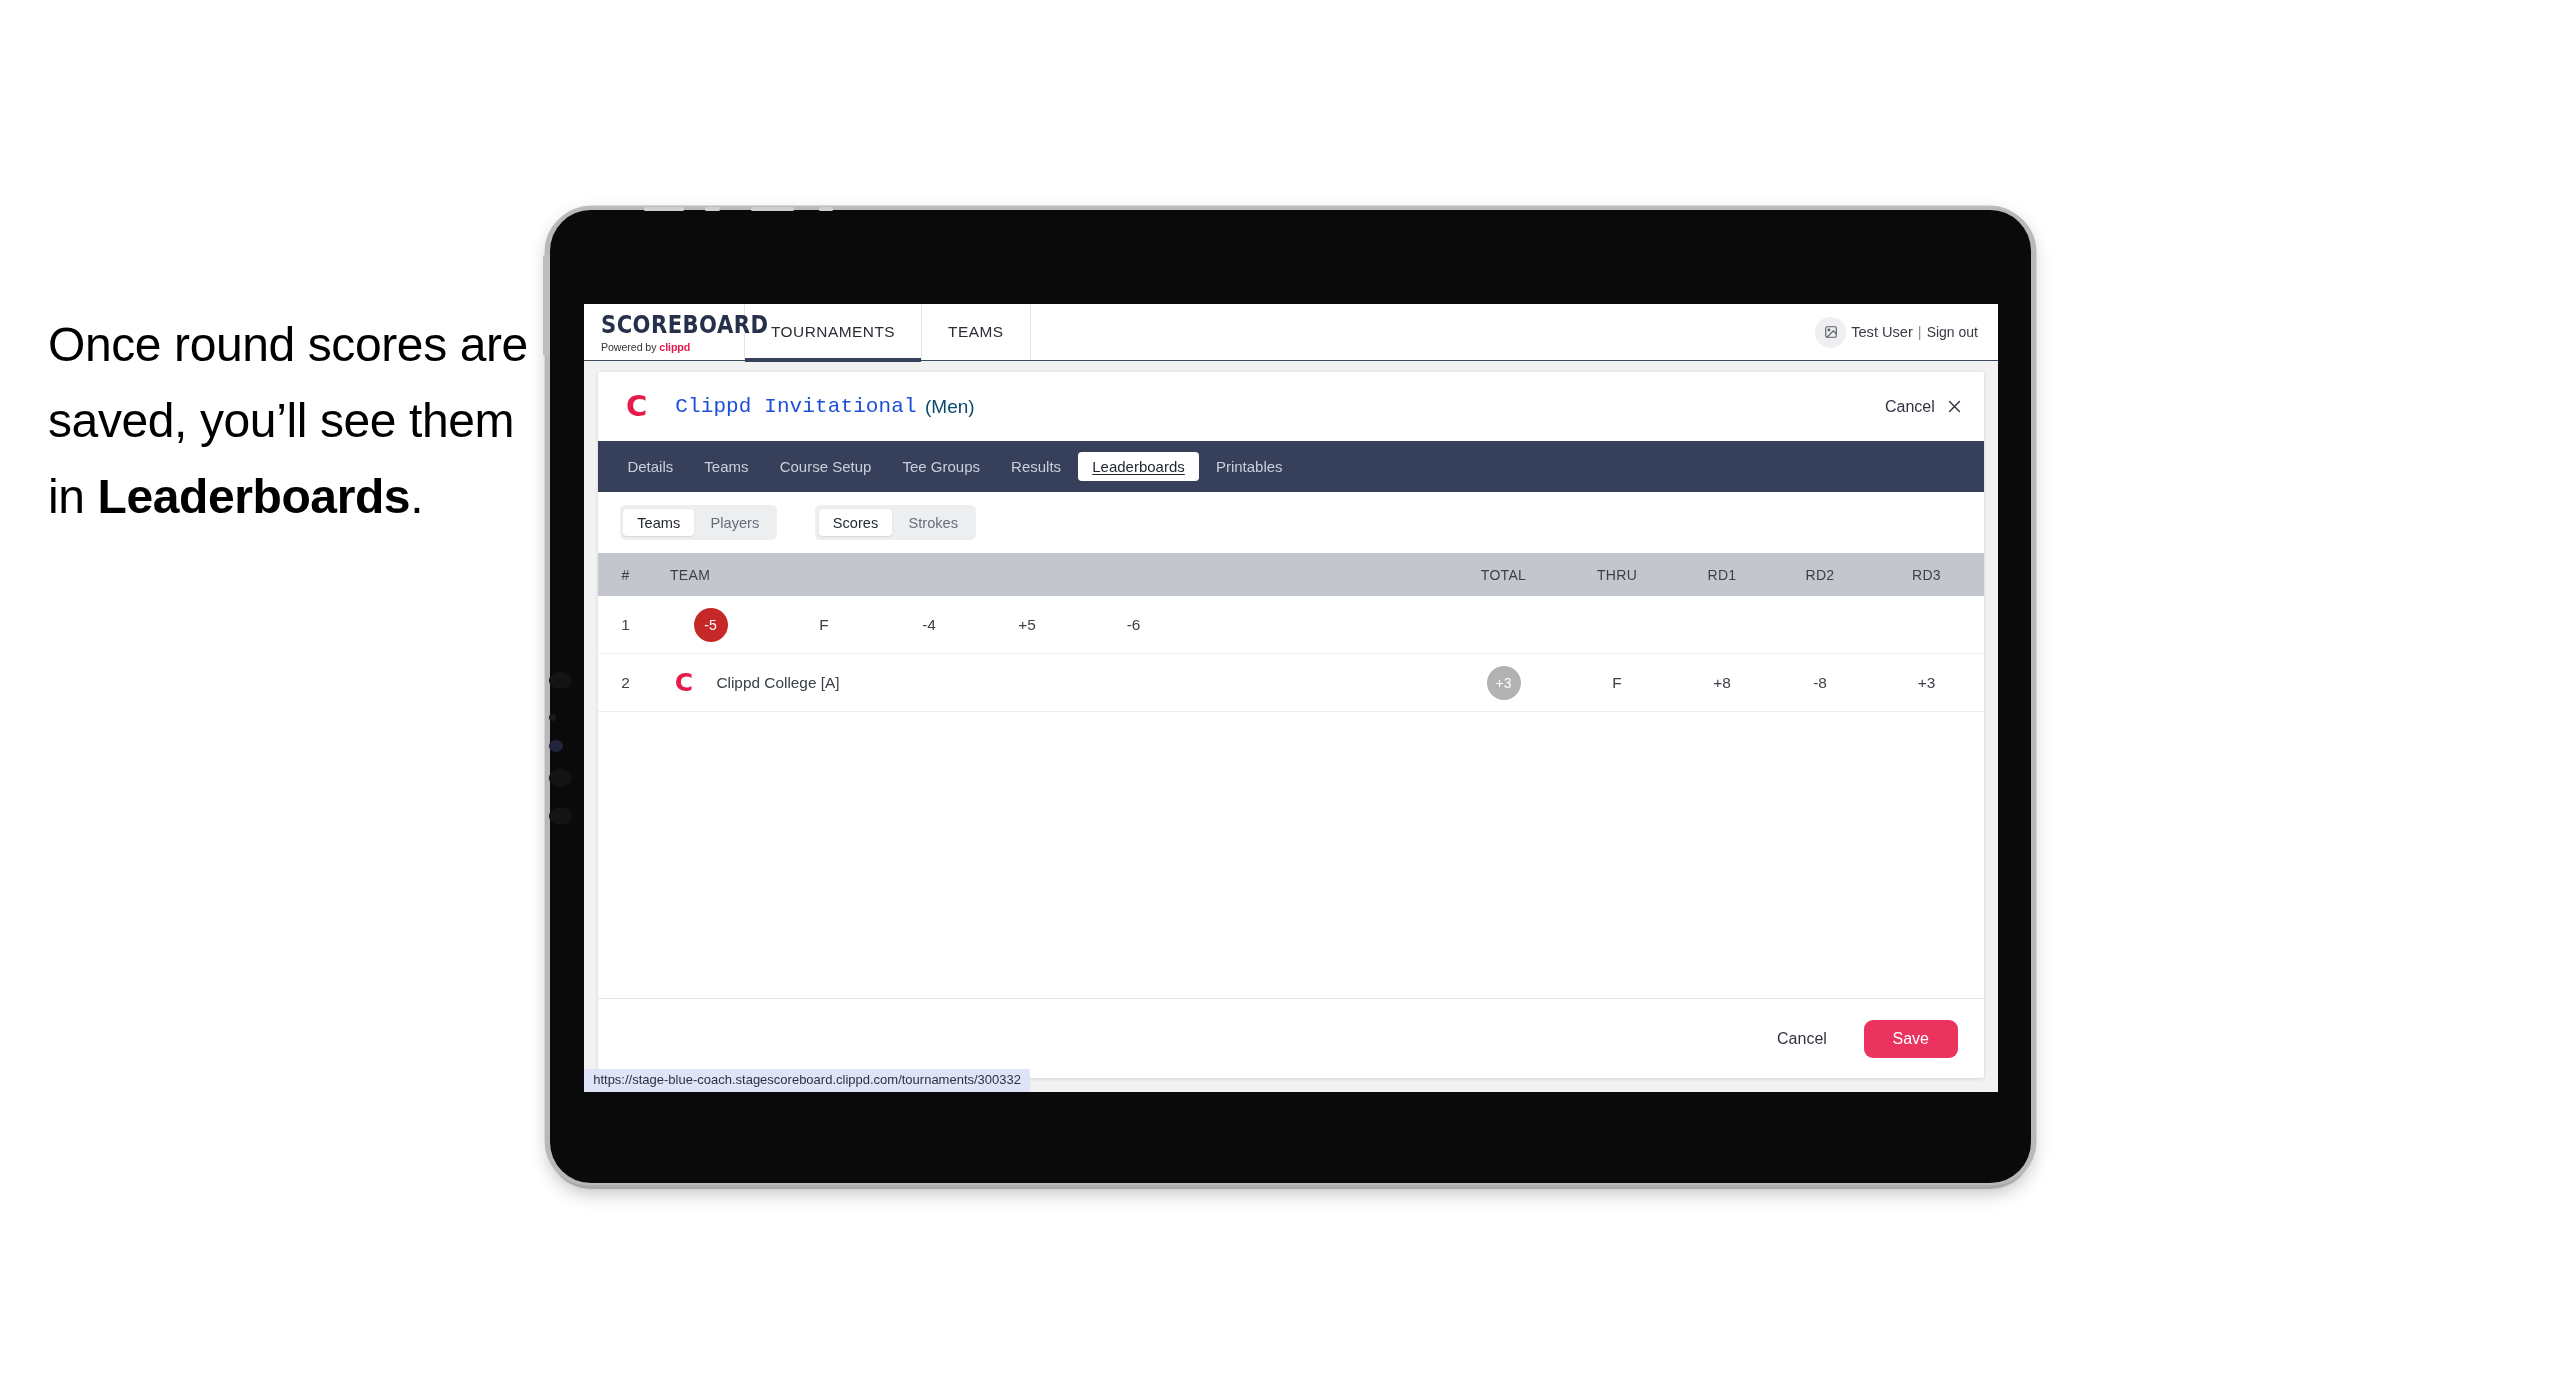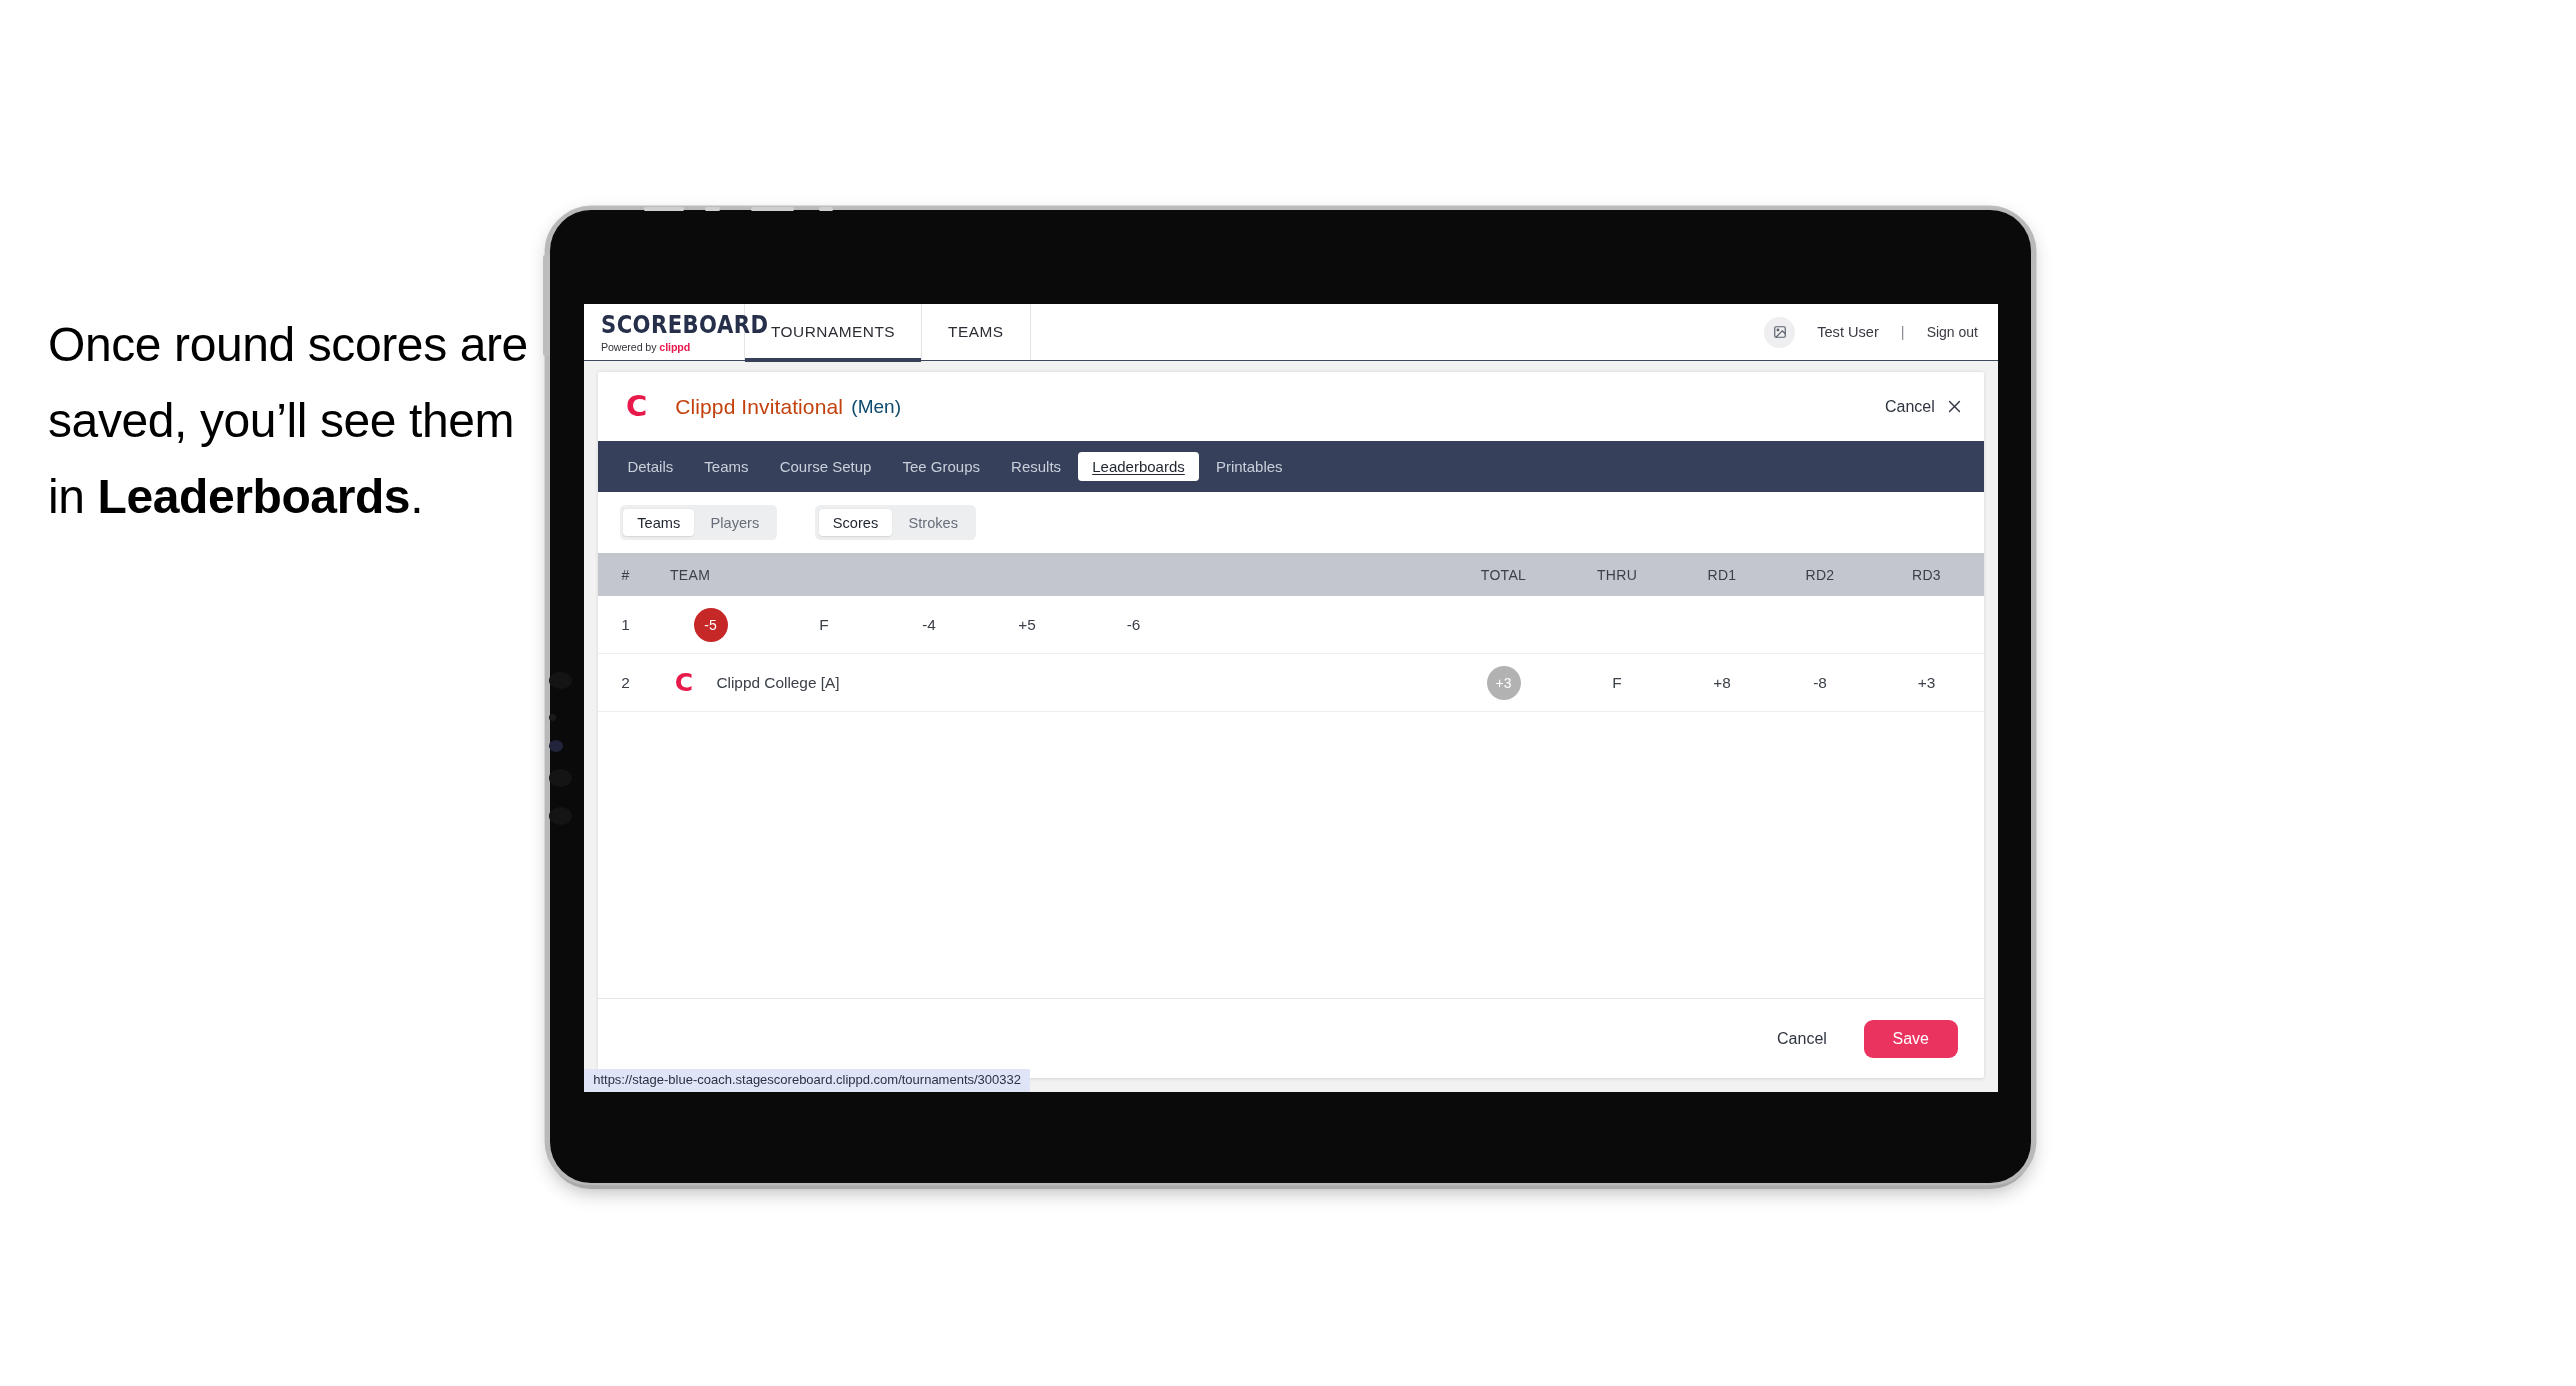--- a/index.html
+++ b/index.html
@@ -146,21 +146,21 @@
     left: 0; right: 0; bottom: -1.5px;
     height: 3.1px;
     background: #36405a;
   }
   .topbar-spacer { flex: 1; }
 
   .topbar-right {
     display: flex;
     align-items: center;
     padding-right: 20px;
-    gap: 22px;
+    gap: 5px;
   }
   .avatar {
     width: 31px; height: 31px;
     border-radius: 50%;
     background: #efeff1;
     display: flex; align-items: center; justify-content: center;
   }
   .avatar svg { width: 14px; height: 14px; }
   .user-name { font-size: 14.6px; color: #3a3a44; }
   .sep-bar { color: #8a8a94; font-size: 14.6px; }
@@ -191,22 +191,23 @@
   .c-mark {
     font-family: "DejaVu Sans", sans-serif;
     font-size: 29px;
     font-weight: 700;
     color: #e8194b;
     line-height: 1;
     margin-right: 28px;
   }
   .card-title {
     font-size: 21px;
-    color: #c2410c;
+    color: #1d4ed8;
     letter-spacing: 0.1px;
+    font-family: Liberation Mono, monospace;
   }
   .card-title-sub {
     font-size: 19px;
     color: #0c4a6e;
     margin-left: 8.4px;
   }
   .card-head-spacer { flex: 1; }
   .cancel-x {
     display: flex; align-items: center; gap: 10.7px;
     font-size: 16px; color: #2f3440;

